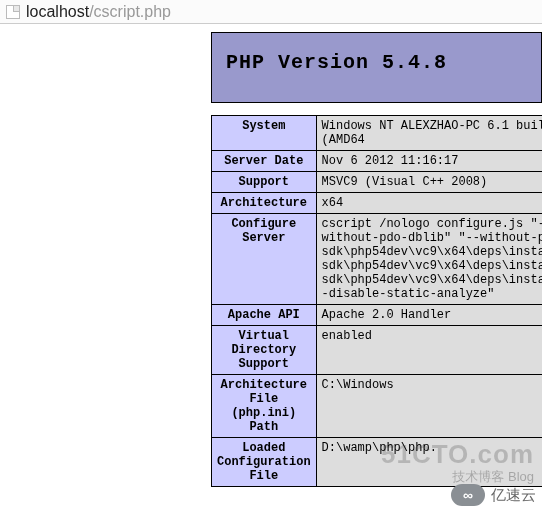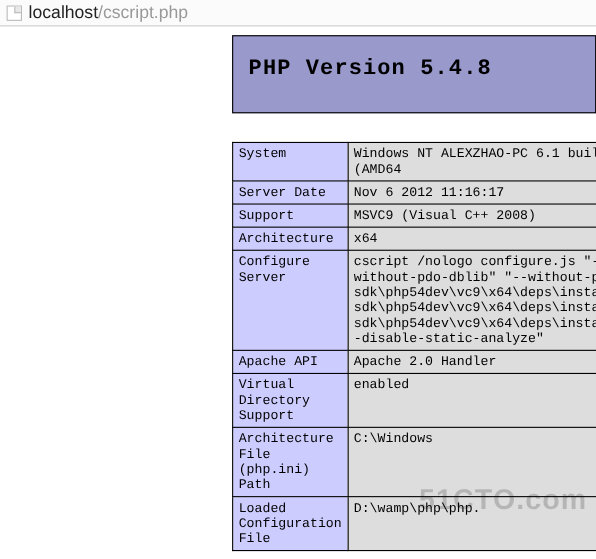--- a/index.html
+++ b/index.html
@@ -50,21 +50,21 @@
   .phpinfo {
     margin-left: 211px;
     height: 100%;
   }
 
   .phpinfo-header {
     background: #9999cc;
     border: 1px solid #000;
     padding: 18px 14px 28px 14px;
     margin-top: 4px;
-    margin-bottom: 26px;
+    margin-bottom: 12px;
   }
   .phpinfo-header h1 {
     font-family: "Courier New", monospace;
     font-size: 20px;
     font-weight: bold;
     color: #000;
     letter-spacing: 1px;
   }
 
   table.info {
@@ -74,22 +74,23 @@
     font-size: 12px;
   }
   table.info td, table.info th {
     border: 1px solid #000;
     padding: 3px 5px;
     text-align: left;
     vertical-align: top;
   }
   table.info td.k {
     background: #ccccff;
-    font-weight: normal;
+    font-weight: bold;
     width: 120px;
+    text-align: center;
   }
   table.info td.v {
     background: #ddd;
   }
 
   
   .wm1 {
     position: absolute;
     right: 8px; bottom: 38px;
     font-size: 26px;
@@ -185,13 +186,18 @@
           <tr>
             <td class="k">Loaded Configuration File</td>
             <td class="v">D:\wamp\php\php.</td>
           </tr>
         </tbody>
     </table>
 
   </div>
 
   <div class="wm1">51CTO.com</div>
+  <div class="wm1b">技术博客  Blog</div>
+  <div class="wm2">
+    <span class="cloud"></span>
+    <span class="txt">亿速云</span>
+  </div>
 </div>
 
 </body></html>

